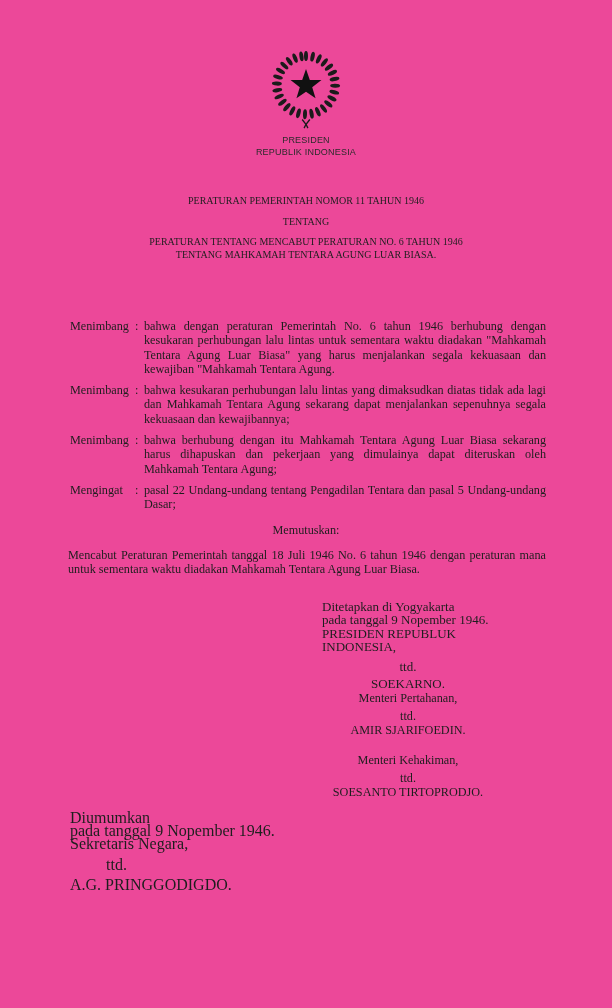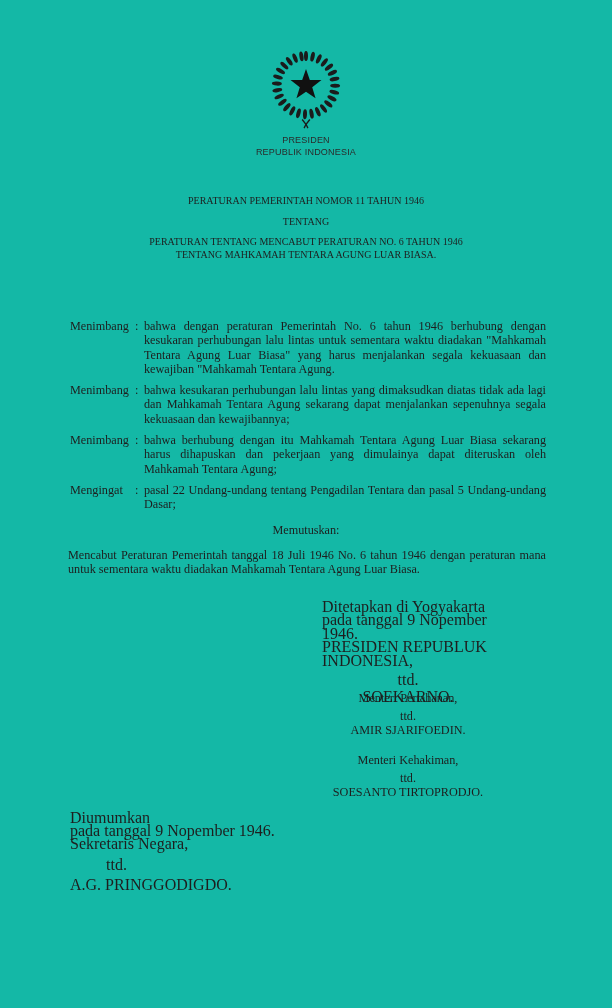--- a/index.html
+++ b/index.html
@@ -1,17 +1,17 @@
 <!DOCTYPE html>
 <html><head>
 <meta charset="utf-8">
 <style>
   html,body { margin:0; padding:0; background:#ffffff; }
   .page {
-    position:relative; width:612px; height:1008px; background:#14b8a6;
+    position:relative; width:612px; height:1008px; background:#ec4899;
     font-family:"Liberation Serif","DejaVu Serif",serif; color:#1e1e1e;
     overflow:hidden;
   }
   
   .emblem-block { position:absolute; top:46px; left:0; width:612px; text-align:center; }
   .emblem-block svg { display:block; margin:0 auto; }
   .emblem-caption {
     margin-top:5px; font-family:"Liberation Sans","DejaVu Sans",sans-serif;
     font-size:9px; line-height:11.5px; color:#2b2b2b; letter-spacing:0.2px;
   }
@@ -22,21 +22,21 @@
   .title-line4 { margin-top:0; }
   .institution-heading { position:absolute; top:284px; left:0; width:612px; text-align:center; font-size:12.4px; }
   
   .considerations { position:absolute; top:319px; left:70px; width:476px; font-size:12.2px; line-height:14.3px; }
   .consideration-row { display:grid; grid-template-columns:65px 9px 1fr; margin-bottom:7px; }
   .consideration-text { text-align:justify; }
   
   .decision-heading { position:absolute; top:523px; left:0; width:612px; text-align:center; font-size:12.2px; }
   .decision-text { position:absolute; top:548px; left:68px; width:478px; font-size:12.2px; line-height:14.3px; text-align:justify; }
   
-  .enactment { position:absolute; top:600px; left:322px; width:172px; font-size:16px; line-height:13.4px; }
+  .enactment { position:absolute; top:600px; left:322px; width:172px; font-size:13px; line-height:13.4px; }
   .enactment .sig-ttd { text-align:center; margin-top:6px; }
   .enactment .sig-name { text-align:center; margin-top:4px; }
   .minister { position:absolute; left:322px; width:172px; text-align:center; font-size:12.2px; line-height:13.4px; }
   .minister-1 { top:692px; }
   .minister-2 { top:754px; }
   .minister .sig-ttd { margin-top:5px; }
   .minister .sig-name { margin-top:0; }
   
   .promulgation { position:absolute; top:812px; left:70px; width:230px; font-size:16px; line-height:12.9px; }
   .promulgation .sig-ttd { margin-top:8px; padding-left:36px; }

